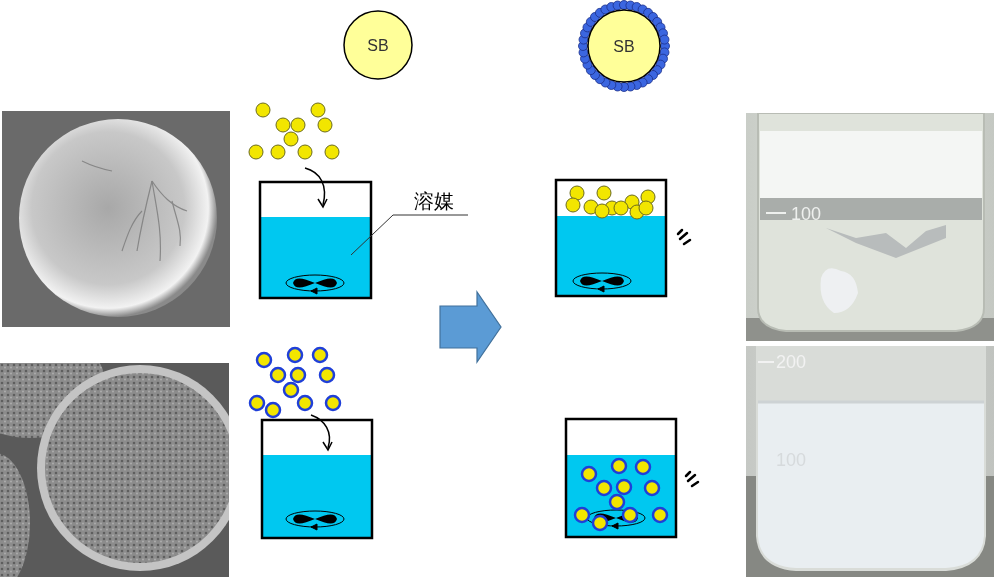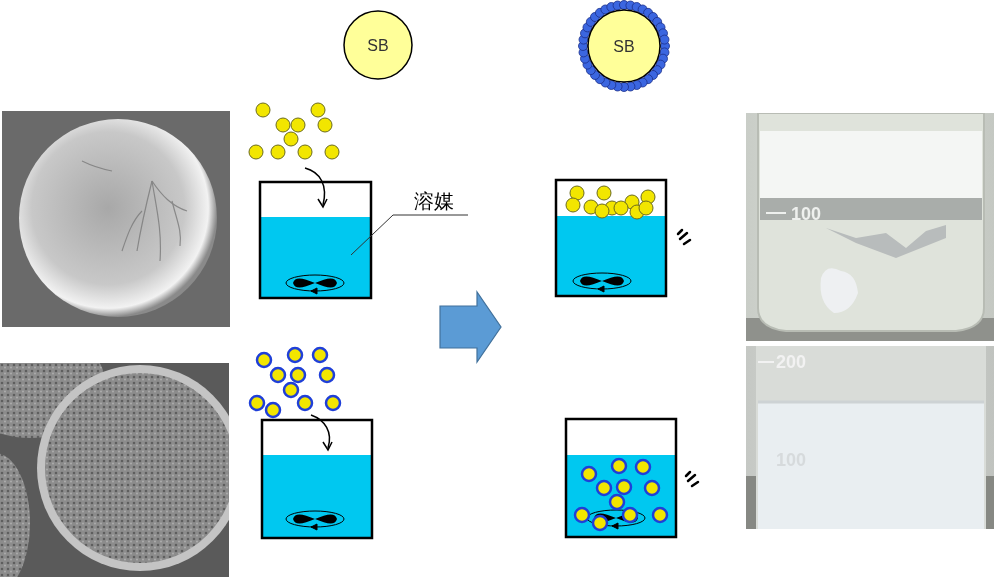--- a/index.html
+++ b/index.html
@@ -1,20 +1,20 @@
 <!DOCTYPE html>
 <html><head>
   <meta charset="utf-8">
   <style>
     html, body { margin: 0; padding: 0; background: #ffffff; }
     body { width: 995px; height: 577px; position: relative; overflow: hidden;
            font-family: "DejaVu Sans", sans-serif; }
     .abs { position: absolute; }
     svg text { font-family: "Liberation Sans", sans-serif; }
-    .photo { position: absolute; overflow: hidden; font-weight: bold; }
+    .photo { position: absolute; overflow: hidden; }
   </style>
 </head>
 <body>
 
 <div class="photo" style="left:2px; top:111px; width:228px; height:216px; background:#6e6e6e;">
   <svg width="228" height="216">
     <defs>
       <radialGradient id="g1" cx="45%" cy="45%" r="55%">
         <stop offset="0%" stop-color="#a8a8a8"></stop>
         <stop offset="70%" stop-color="#c8c8c8"></stop>
@@ -234,21 +234,21 @@
     <path d="M12 0 L12 195 Q12 215 40 218 L210 218 Q238 215 238 195 L238 0 Z" fill="#dfe3db" stroke="#b8bcb4" stroke-width="2"></path>
     <rect x="14" y="18" width="222" height="70" fill="#f4f6f4"></rect>
     <rect x="14" y="85" width="222" height="22" fill="#a9adaa"></rect>
     <path d="M80 115 L110 125 L140 120 L160 135 L180 118 L200 112 L200 125 L150 145 L110 130 Z" fill="#b8bcbc"></path>
     <path d="M75 165 Q80 150 95 158 Q110 160 112 180 Q105 200 88 200 Q72 190 75 165 Z" fill="#eef0f2"></path>
     <text x="45" y="107" font-size="18" fill="#eef0ee">100</text>
     <line x1="20" y1="100" x2="40" y2="100" stroke="#eef0ee" stroke-width="2"></line>
   </svg>
 </div>
 
-<div class="photo" style="left:746px; top:346px; width:248px; height:183px; background:#cfd2ce;">
+<div class="photo" style="left:746px; top:346px; width:248px; height:231px; background:#cfd2ce;">
   <svg width="248" height="231">
     <defs>
       <linearGradient id="bg2" x1="0" y1="0" x2="1" y2="0">
         <stop offset="0%" stop-color="#c5c8c4"></stop>
         <stop offset="50%" stop-color="#dcdfdb"></stop>
         <stop offset="100%" stop-color="#c0c3bf"></stop>
       </linearGradient>
     </defs>
     <rect width="248" height="231" fill="url(#bg2)"></rect>
     <rect x="0" y="130" width="248" height="101" fill="#868883"></rect>

